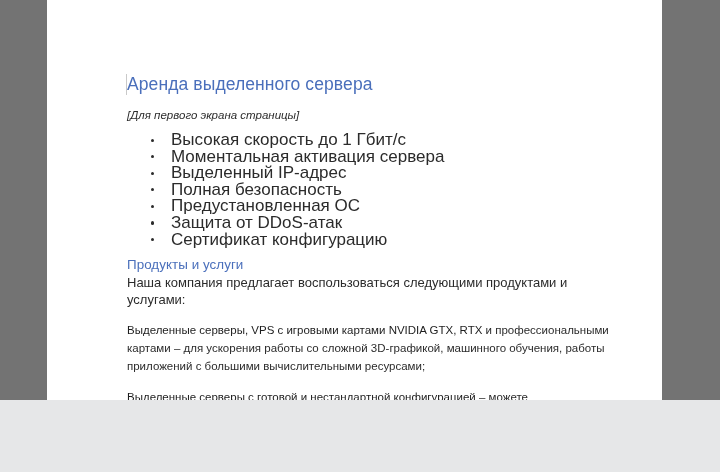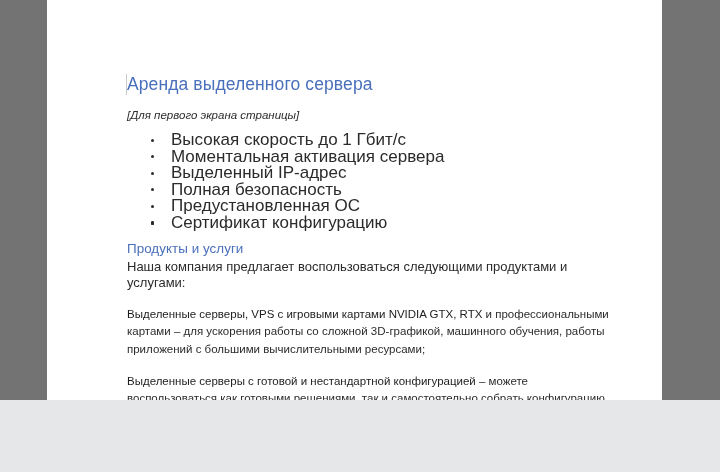--- a/index.html
+++ b/index.html
@@ -156,20 +156,21 @@
         <li>
           <span class="bullet-dot"></span>
           <span>Полная безопасность</span>
         </li>
         <li>
           <span class="bullet-dot"></span>
           <span>Предустановленная ОС</span>
         </li>
         <li>
           <span class="bullet-dot"></span>
+          <span>Защита от DDoS-атак</span>
         </li>
         <li>
           <span class="bullet-dot"></span>
           <span>Сертификат конфигурацию</span>
         </li>
       </ul>
 
       <div class="section-heading">Продукты и услуги</div>
 
       <div class="section-intro">Наша компания предлагает воспользоваться следующими продуктами и услугами:</div>

